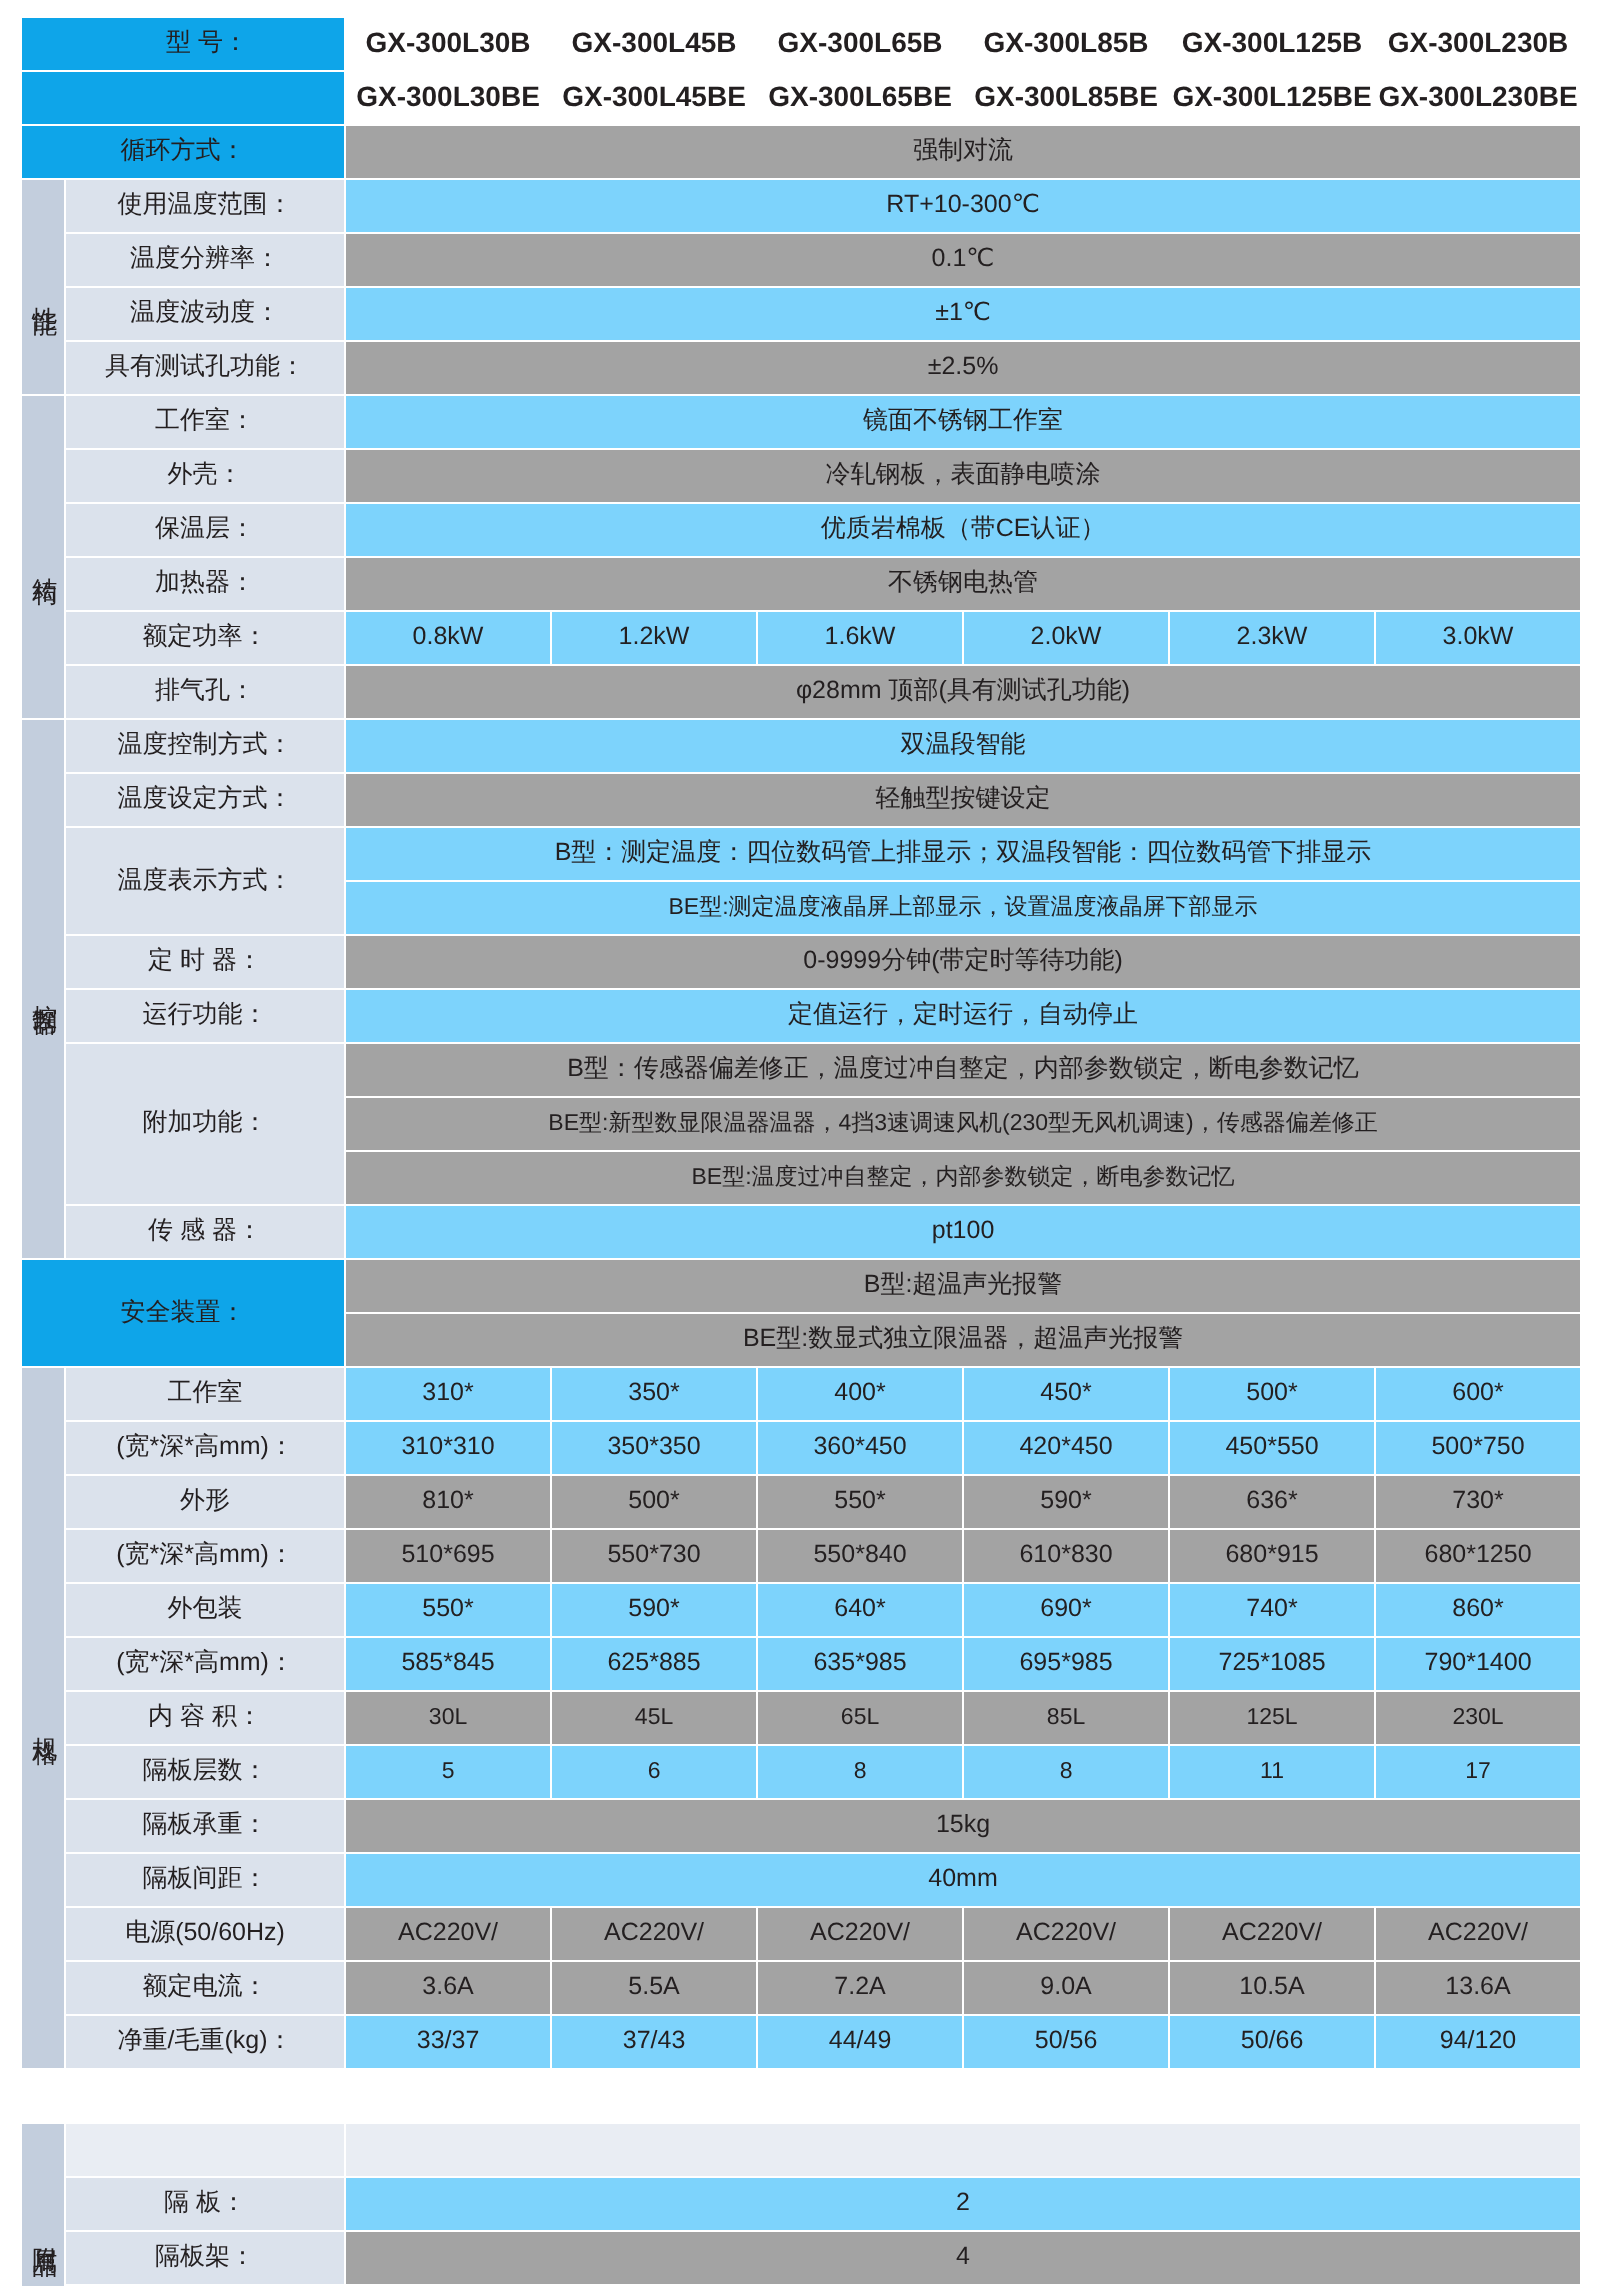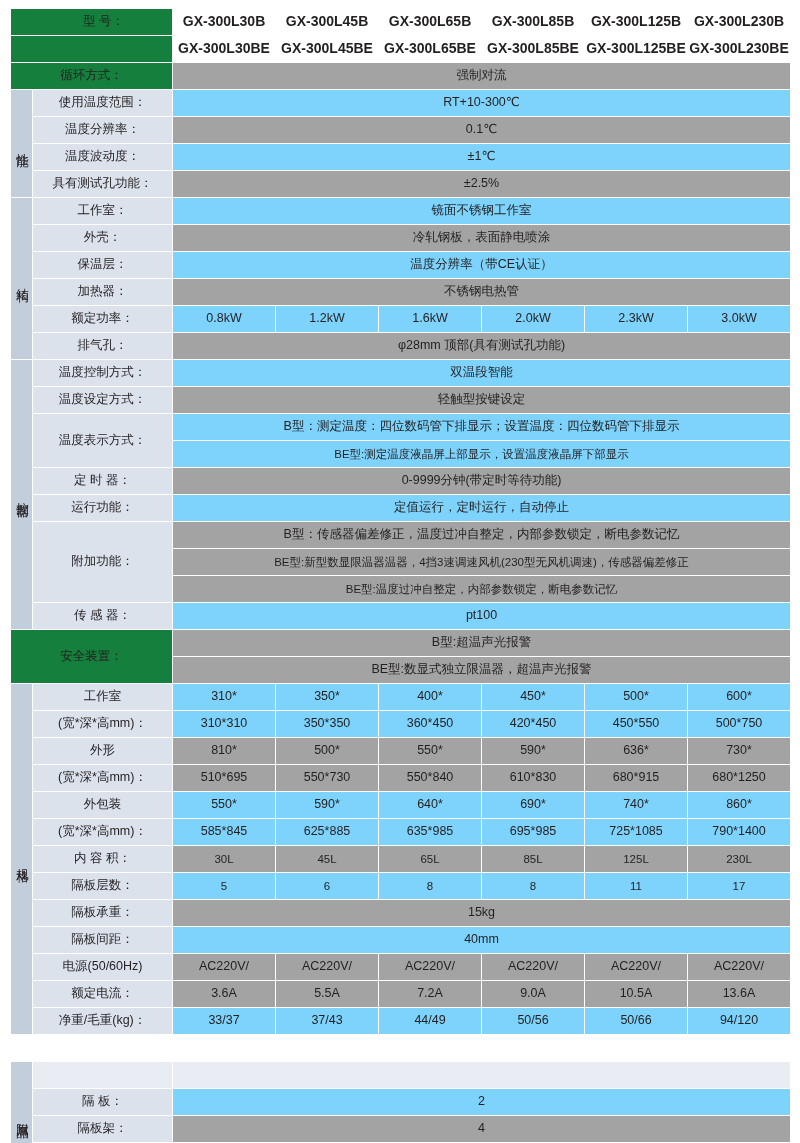--- a/index.html
+++ b/index.html
@@ -28,21 +28,21 @@
   }
   table.spec td {
     border: 1px solid #ffffff;
     padding: 0;
     height: 26px;
     vertical-align: middle;
     text-align: center;
     line-height: 1.25;
   }
   
-  .c-head      { background: #15803d; margin-top: 29px; }      
+  .c-head      { background: #0ea5e9; margin-top: 29px; }      
   .c-label     { background: #dbe2ec; }      
   .c-val-a     { background: #a3a3a3; }      
   .c-val-b     { background: #7dd3fc; }      
   .c-white     { background: #ffffff; }
   .c-blank     { background: #e9edf3; }
 
   td.lbl {
     text-align: left;
     padding-left: 10px;
     white-space: nowrap;
@@ -145,21 +145,21 @@
     <td class="vert" rowspan="6"><span class="v">结构</span></td>
     <td class="c-label lbl-indent">工作室：</td>
     <td class="c-val-b" colspan="6">镜面不锈钢工作室</td>
   </tr>
   <tr class="h28">
     <td class="c-label lbl-indent">外壳：</td>
     <td class="c-val-a" colspan="6">冷轧钢板，表面静电喷涂</td>
   </tr>
   <tr class="h28">
     <td class="c-label lbl-indent">保温层：</td>
-    <td class="c-val-b" colspan="6">温度分辨率（带CE认证）</td>
+    <td class="c-val-b" colspan="6">优质岩棉板（带CE认证）</td>
   </tr>
   <tr class="h28">
     <td class="c-label lbl-indent">加热器：</td>
     <td class="c-val-a" colspan="6">不锈钢电热管</td>
   </tr>
   <tr class="h28">
     <td class="c-label lbl-indent">额定功率：</td>
     <td class="c-val-b">0.8kW</td>
     <td class="c-val-b">1.2kW</td>
     <td class="c-val-b">1.6kW</td>
@@ -176,21 +176,21 @@
     <td class="vert" rowspan="10"><span class="v">控制器</span></td>
     <td class="c-label lbl-indent">温度控制方式：</td>
     <td class="c-val-b" colspan="6">双温段智能</td>
   </tr>
   <tr class="h28">
     <td class="c-label lbl-indent">温度设定方式：</td>
     <td class="c-val-a" colspan="6">轻触型按键设定</td>
   </tr>
   <tr class="h30">
     <td class="c-label lbl-indent" rowspan="2">温度表示方式：</td>
-    <td class="c-val-b" colspan="6">B型：测定温度：四位数码管下排显示；设置温度：四位数码管下排显示</td>
+    <td class="c-val-b" colspan="6">B型：测定温度：四位数码管上排显示；双温段智能：四位数码管下排显示</td>
   </tr>
   <tr class="h30">
     <td class="c-val-b small" colspan="6">BE型:测定温度液晶屏上部显示，设置温度液晶屏下部显示</td>
   </tr>
   <tr class="h28">
     <td class="c-label lbl-indent">定 时 器：</td>
     <td class="c-val-a" colspan="6">0-9999分钟(带定时等待功能)</td>
   </tr>
   <tr class="h28">
     <td class="c-label lbl-indent">运行功能：</td>

